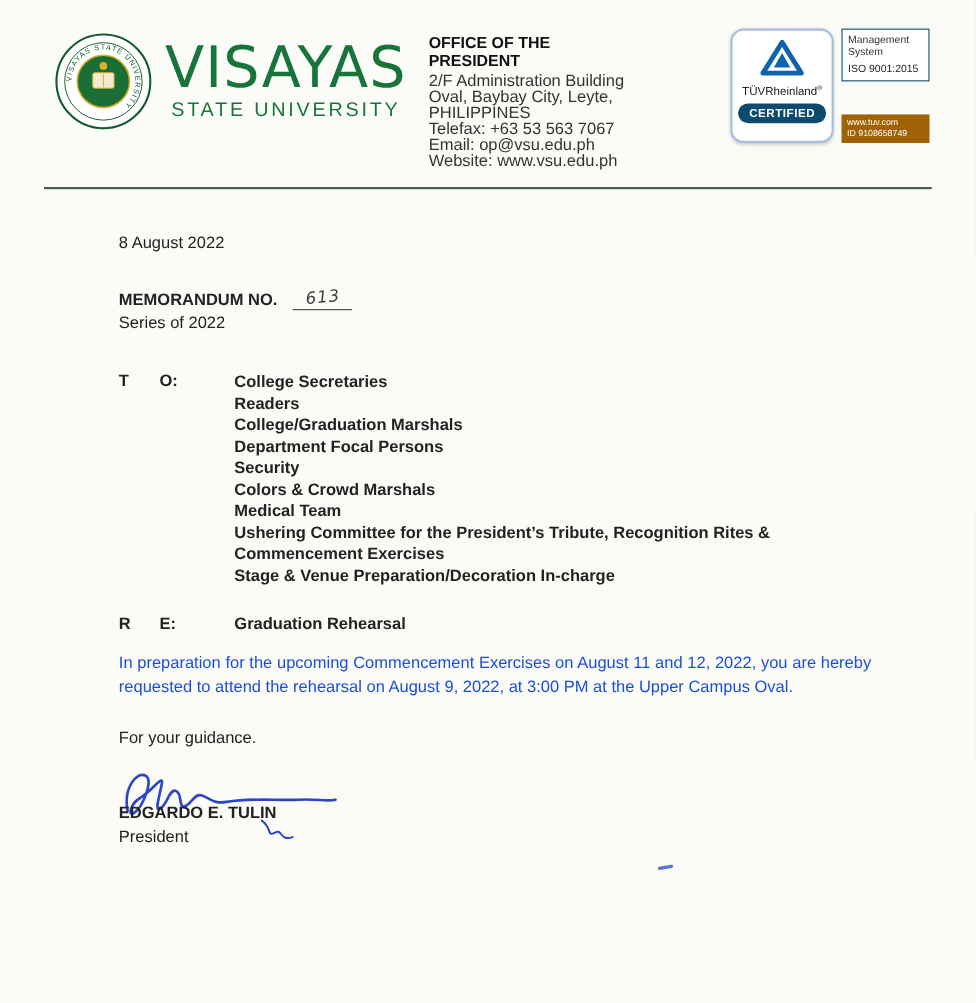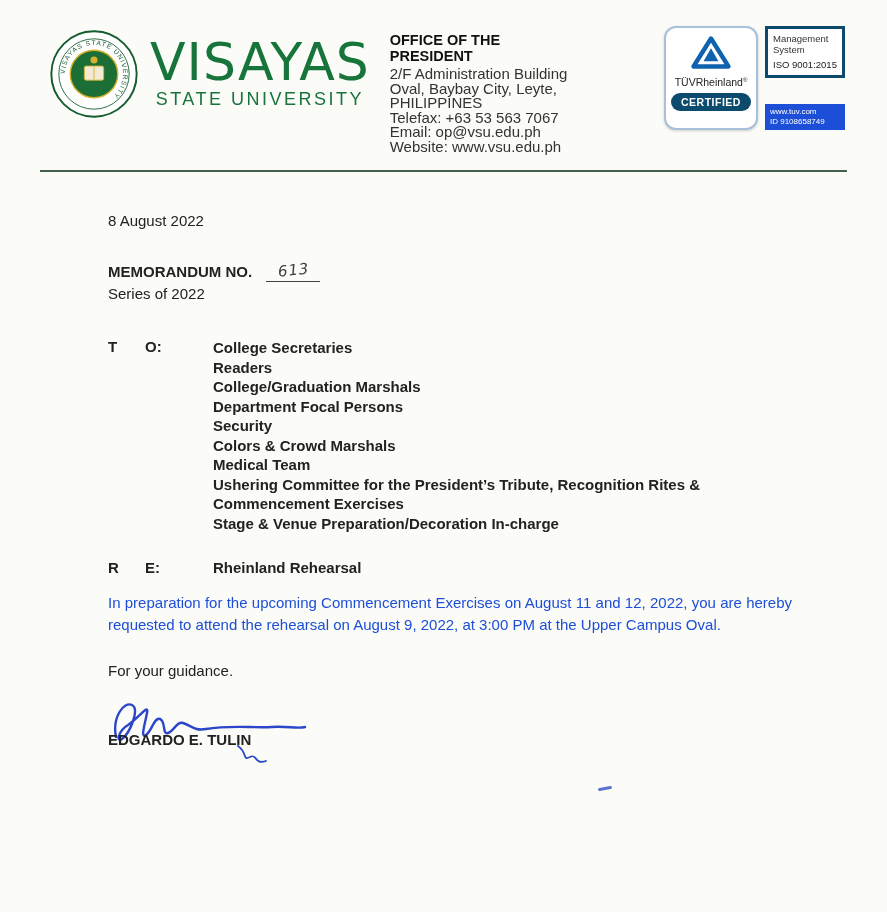--- a/index.html
+++ b/index.html
@@ -29,23 +29,23 @@
     box-shadow:0 1px 3px rgba(0,0,0,.18);
   }
   .tuv-brand { font-size:10.5px; color:#222; margin-top:2px; white-space:nowrap; }
   .tuv-brand .b { font-weight:normal; }
   .tuv-brand sup { font-size:6px; }
   .certified {
     background:#0c4a6e; color:#fff; border-radius:9px; font-size:10.5px;
     font-weight:bold; letter-spacing:.5px; padding:3px 0; margin-top:5px;
   }
   .cert-right { margin-left:7px; width:80px; height:104px; display:flex; flex-direction:column; justify-content:space-between; }
-  .mgmt-box { border:3px solid #0c4a6e; background:#fff; padding:4px 5px 5px; font-size:9.5px; line-height:11px; color:#333; }
+  .mgmt-box { border:1px solid #0c4a6e; background:#fff; padding:4px 5px 5px; font-size:9.5px; line-height:11px; color:#333; }
   .mgmt-box .iso { margin-top:4px; color:#222; }
-  .id-box { background:#1d4ed8; color:#fff; font-size:8px; line-height:10px; padding:3px 5px; }
+  .id-box { background:#a16207; color:#fff; font-size:8px; line-height:10px; padding:3px 5px; }
 
   .rule { margin:16px 40px 0 40px; height:2px; background:#44604e; }
 
   
   .content { padding:0 95px 0 108px; font-size:15px; }
   .date { margin-top:40px; }
 
   .memo-line { margin-top:34px; font-weight:bold; }
   .memo-number-wrap {
     display:inline-block; margin-left:10px; border-bottom:1.4px solid #444;
@@ -165,34 +165,35 @@
         <div class="recipient">Colors &amp; Crowd Marshals</div>
         <div class="recipient">Medical Team</div>
         <div class="recipient">Ushering Committee for the President’s Tribute, Recognition Rites &amp; Commencement Exercises</div>
         <div class="recipient">Stage &amp; Venue Preparation/Decoration In-charge</div>
       </div>
     </div>
 
     <div class="re-row">
       <div class="col-l1">R</div>
       <div class="col-l2">E:</div>
-      <div>Rheinland Rehearsal</div>
+      <div>Graduation Rehearsal</div>
     </div>
 
     <p class="body-par">In preparation for the upcoming Commencement Exercises on August 11 and 12, 2022, you are hereby requested to attend the rehearsal on August 9, 2022, at 3:00 PM at the Upper Campus Oval.</p>
 
     <div class="closing">For your guidance.</div>
 
     <div class="sig-block">
       <svg class="sig-svg" width="210" height="52" viewBox="0 0 210 52" aria-hidden="true">
         <path d="M14,42 C10,22 22,6 30,10 C38,14 28,38 20,44 C14,48 16,36 26,30 C38,22 47,8 45,18 C43,29 38,44 44,40 C50,36 52,22 58,24 C64,26 60,40 66,38 C72,36 75,26 81,28 C90,31 92,36 104,34 C128,30 150,33 170,32 C185,31 196,34 203,32" fill="none" stroke="#2b46c8" stroke-width="2.4" stroke-linecap="round"></path>
       </svg>
       <div class="sig-name">EDGARDO E. TULIN</div>
       <svg class="sig-flourish" width="34" height="24" viewBox="0 0 34 24" aria-hidden="true">
         <path d="M2,3 C12,10 6,18 14,14 C21,10 18,22 30,18" fill="none" stroke="#2b46c8" stroke-width="1.8" stroke-linecap="round"></path>
       </svg>
+      <div class="sig-title">President</div>
     </div>
 
   </div>
 
   <div class="pen-mark"></div>
 
 </div>
 
 </body></html>

